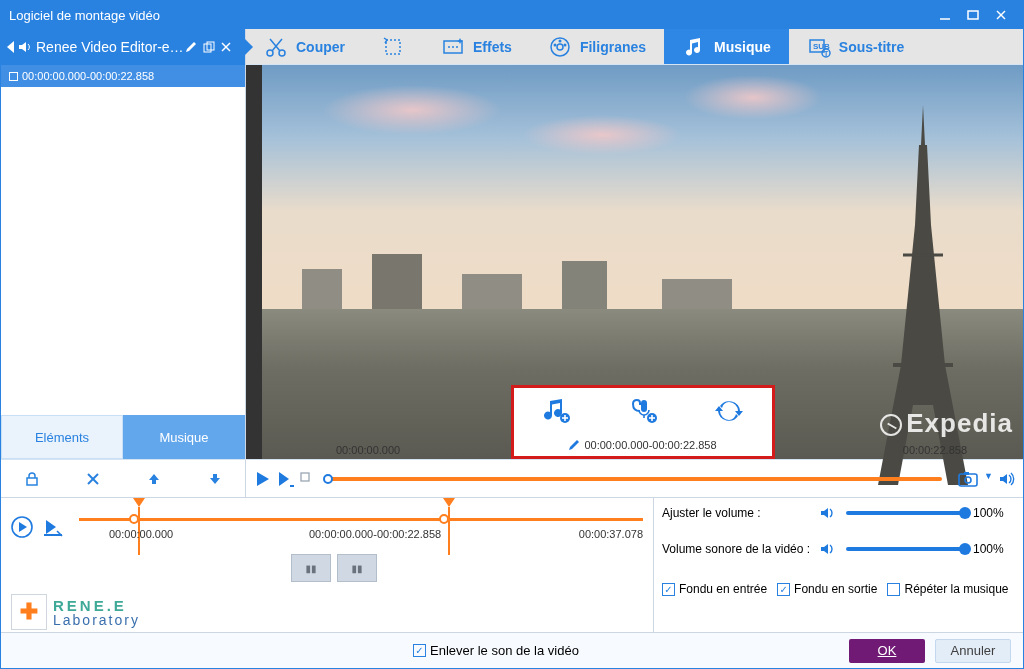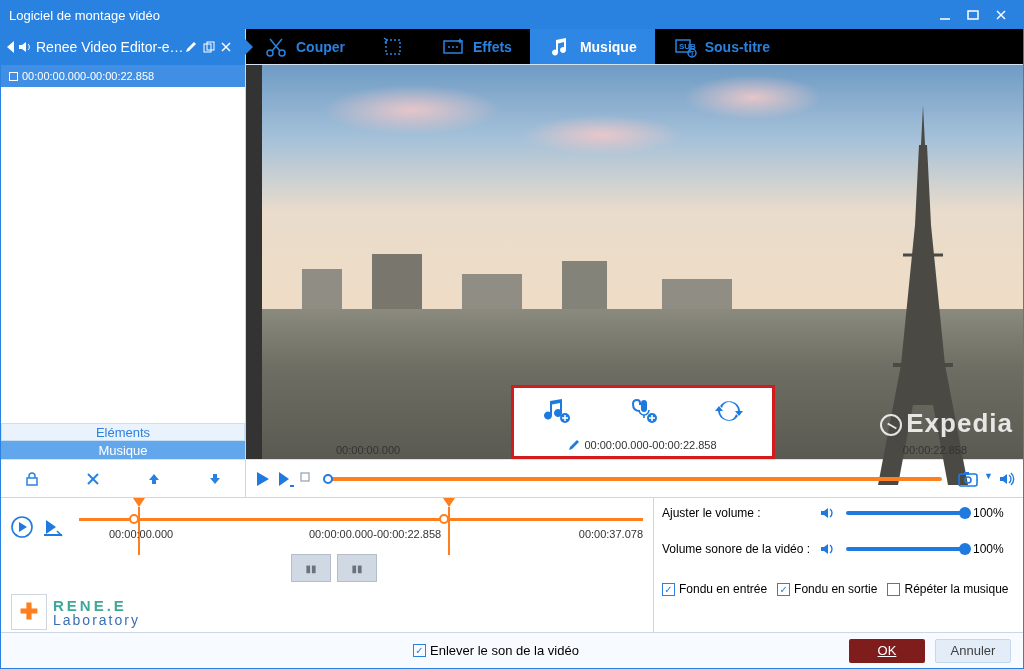--- a/index.html
+++ b/index.html
@@ -12,25 +12,25 @@
 .leftcol { width:245px; display:flex; flex-direction:column; border-right:1px solid #cdd7e3; }
 .clipbar { height:36px; background:#2982e0; display:flex; align-items:center; color:#fff; padding:0 6px; position:relative; }
 .clipbar .tri { width:0; height:0; border-top:6px solid transparent; border-bottom:6px solid transparent; border-right:7px solid #fff; margin-right:4px; }
 .clipbar .spk { margin-right:4px; }
 .clipbar .name { flex:1; white-space:nowrap; overflow:hidden; text-overflow:ellipsis; font-size:14px; }
 .clipbar .ic { width:18px; text-align:center; }
 .clipbar .pointer { position:absolute; right:-8px; top:50%; transform:translateY(-50%); width:0; height:0; border-top:8px solid transparent; border-bottom:8px solid transparent; border-left:8px solid #2982e0; }
 .timecode { height:22px; background:#418fe4; color:#fff; font-size:11px; padding:4px 8px; display:flex; align-items:center; }
 .timecode .sq { width:9px; height:9px; border:1px solid #fff; margin-right:4px; }
 .filler { flex:1; background:#fff; }
-.lefttabs { display:flex; height:36px;flex-direction:column; }
+.lefttabs { display:flex; height:44px; }
 .lefttabs .tb { flex:1; display:flex; align-items:center; justify-content:center; border:1px solid #c9dff5; background:#eaf2fb; color:#2982e0; font-size:13px; cursor:pointer; }
 .lefttabs .tb.active { background:#62a6ec; color:#fff; border-color:#62a6ec; }
 .rightcol { flex:1; display:flex; flex-direction:column; min-width:0; }
-.toolbar { height:36px; background:#000000; display:flex; align-items:stretch; border-bottom:1px solid #d5e3f2; }
+.toolbar { height:36px; background:#e5e5e5; display:flex; align-items:stretch; border-bottom:1px solid #d5e3f2; }
 .tbtn { display:flex; align-items:center; padding:0 18px; color:#2982e0; font-size:14px; font-weight:600; cursor:pointer; gap:8px; }
 .tbtn.active { background:#2f87e5; color:#fff; }
 .preview-wrap { flex:1; position:relative; background:#333; margin:0; min-height:0; }
 .preview { position:absolute; inset:0;margin-left:16px; }
 .sky { position:absolute; top:0; left:0; right:0; height:62%; background:linear-gradient(180deg,#6f9bc4 0%, #a5c1d9 30%, #e9dccb 60%, #efdcc6 100%); }
 .cloud { position:absolute; background:radial-gradient(ellipse at center, rgba(240,200,200,0.9), rgba(240,200,200,0) 70%); border-radius:50%; }
 .ground { position:absolute; bottom:0; left:0; right:0; height:38%; background:linear-gradient(180deg,#8a8a7e 0%, #6e6d63 40%, #5b5a52 100%); }
 .building { position:absolute; bottom:38%; background:#8f8d84; }
 .eiffel { position:absolute; right:50px; top:40px; width:100px; height:380px; }
 .watermark { position:absolute; right:10px; bottom:20px; color:rgba(255,255,255,0.85); font-size:26px; font-weight:600; letter-spacing:1px; }
@@ -69,21 +69,21 @@
 .vrow .slider { flex:1; height:4px; background:#1f7ae0; border-radius:2px; position:relative; }
 .vrow .slider .kn { position:absolute; right:0; top:50%; transform:translate(50%,-50%); width:12px; height:12px; background:#1f7ae0; border-radius:50%; }
 .vrow .pct { width:42px; text-align:left; }
 .vrow .spk2 { color:#1f7ae0; width:18px; }
 .chkrow { display:flex; gap:10px; align-items:center; margin-top:4px; flex-wrap:nowrap; }
 .chk { display:flex; align-items:center; gap:4px; white-space:nowrap; }
 .chk .box { width:13px; height:13px; border:1px solid #2982e0; display:flex; align-items:center; justify-content:center; font-size:10px; color:#2982e0; }
 .footer { height:36px; border-top:1px solid #cdd7e3; background:#f7fbff; display:flex; align-items:center; justify-content:flex-end; padding:0 12px; gap:10px; }
 .footer .left { margin-right:auto; display:flex; align-items:center; gap:6px; margin-left:400px; }
 .btn { width:76px; height:24px; display:flex; align-items:center; justify-content:center; border-radius:2px; cursor:pointer; font-size:13px; }
-.btn.primary { background:#7f1d1d; color:#fff;text-decoration:underline; }
+.btn.primary { background:#701a75; color:#fff;text-decoration:underline; }
 .btn.secondary { background:#e3edf8; color:#404040; border:1px solid #c3d7ed; }
 svg { display:block; }
 </style>
 </head>
 <body>
 
 <div class="titlebar">
   <span class="title">Logiciel de montage vidéo</span>
   <span class="ctl">
       <svg width="12" height="12">
@@ -165,20 +165,30 @@
         </div>
         <div class="tbtn">
           <svg width="24" height="24">
               <rect x="3" y="6" width="18" height="12" fill="none" stroke="#2982e0" stroke-width="1.5"></rect>
               <circle cx="8" cy="12" r="1" fill="#2982e0"></circle>
               <circle cx="12" cy="12" r="1" fill="#2982e0"></circle>
               <circle cx="16" cy="12" r="1" fill="#2982e0"></circle>
               <path d="M19 3l1 2 2 1-2 1-1 2-1-2-2-1 2-1z" fill="#2982e0"></path>
             </svg>
           <span>Effets</span>
+        </div>
+        <div class="tbtn">
+          <svg width="24" height="24">
+              <circle cx="12" cy="12" r="9" fill="none" stroke="#2982e0" stroke-width="1.5"></circle>
+              <circle cx="12" cy="12" r="3" fill="none" stroke="#2982e0" stroke-width="1.5"></circle>
+              <circle cx="7" cy="10" r="1.5" fill="#2982e0"></circle>
+              <circle cx="17" cy="10" r="1.5" fill="#2982e0"></circle>
+              <circle cx="12" cy="6" r="1.5" fill="#2982e0"></circle>
+            </svg>
+          <span>Filigranes</span>
         </div>
         <div class="tbtn active">
           <svg width="24" height="24">
               <path d="M8 5l10-2v12a3 3 0 11-2-2.8V7L10 8.5v9a3 3 0 11-2-2.8V5z" fill="#fff"></path>
             </svg>
           <span>Musique</span>
         </div>
         <div class="tbtn">
           <svg width="24" height="24">
               <rect x="3" y="5" width="14" height="12" fill="none" stroke="#2982e0" stroke-width="1.5"></rect>

